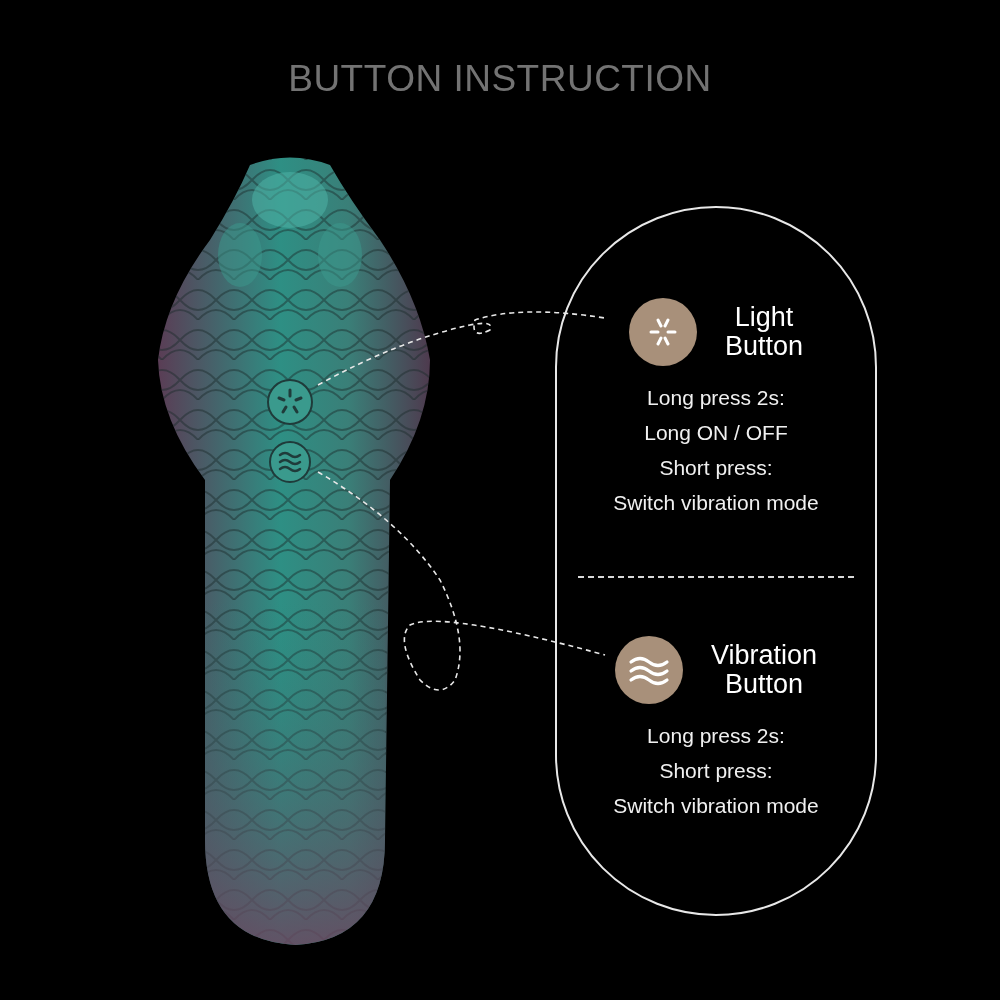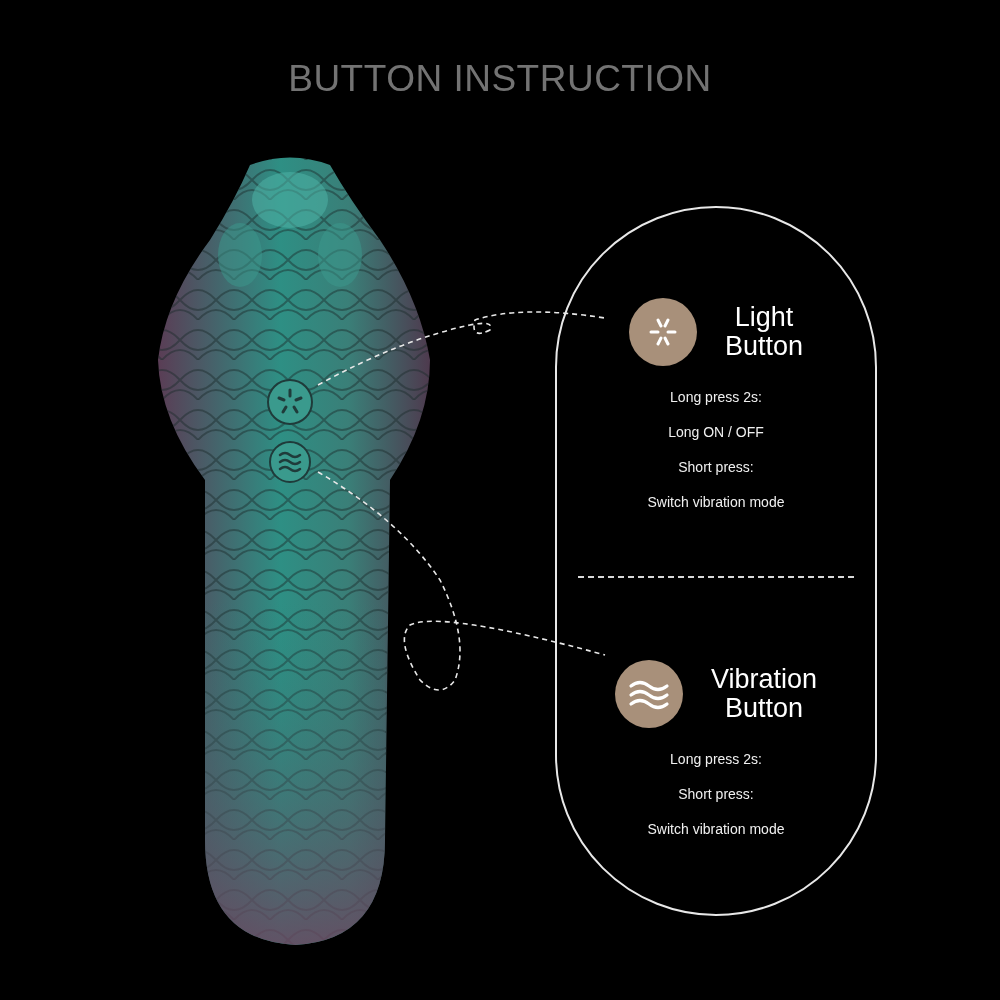--- a/index.html
+++ b/index.html
@@ -8,21 +8,21 @@
   .title { position:absolute; top:58px; left:0; width:1000px; text-align:center;
            font-size:37px; letter-spacing:0.5px; font-weight:300; color:#737373; }
   .product { position:absolute; left:0; top:0; width:1000px; height:1000px; }
   .pill { position:absolute; left:555px; top:206px; width:322px; height:710px;
           border:2px solid #e8e8e8; border-radius:161px; box-sizing:border-box; }
   .section { position:absolute; left:555px; width:322px; text-align:center; }
   .head { display:flex; align-items:center; justify-content:center; gap:28px; }
   .badge { width:68px; height:68px; border-radius:50%; background:#a8907a;
            display:flex; align-items:center; justify-content:center; }
   .heading { font-size:27px; line-height:29px; text-align:center; color:#fff; }
-  .desc { margin-top:14px; font-size:14px; line-height:35px; color:#f0f0f0; }
+  .desc { margin-top:14px; font-size:21px; line-height:35px; color:#f0f0f0; }
   .divider { position:absolute; left:578px; top:576px; width:276px; border-top:2px dashed #d8d8d8; }
 </style>
 </head>
 <body>
 
 <div class="title">BUTTON INSTRUCTION</div>
 
 <svg class="product" viewBox="0 0 1000 1000">
   <defs>
     <linearGradient id="body" x1="0" y1="0" x2="1" y2="0">
@@ -101,21 +101,21 @@
   <div class="desc">
     <div>Long press 2s:</div>
     <div>Long ON / OFF</div>
     <div>Short press:</div>
     <div>Switch vibration mode</div>
   </div>
 </div>
 
 <div class="divider"></div>
 
-<div class="section" style="top:660px;">
+<div class="section" style="top:636px;">
   <div class="head">
     <div class="badge">
       <svg width="46" height="40" viewBox="0 0 46 40">
         <g fill="none" stroke="#fff" stroke-width="3.2" stroke-linecap="round">
           <path d="M5 12 q9 -7 18 0 t18 0"></path>
           <path d="M5 21 q9 -7 18 0 t18 0"></path>
           <path d="M5 30 q9 -7 18 0 t18 0"></path>
         </g>
       </svg>
     </div>

